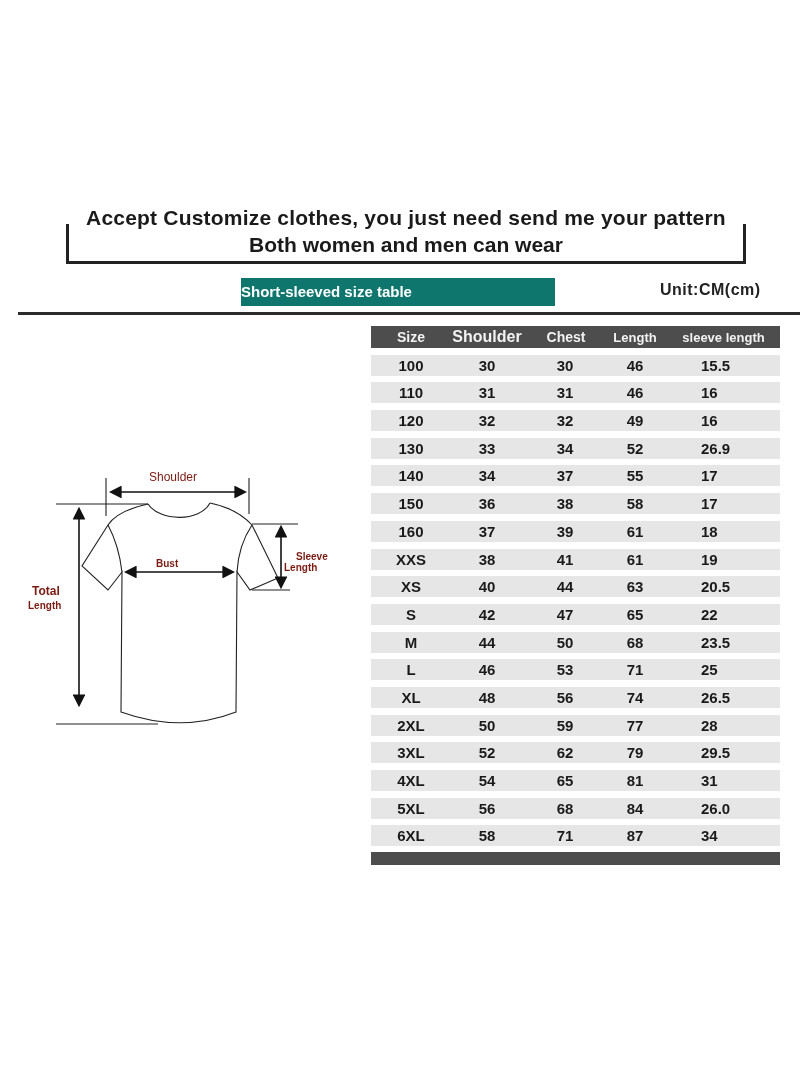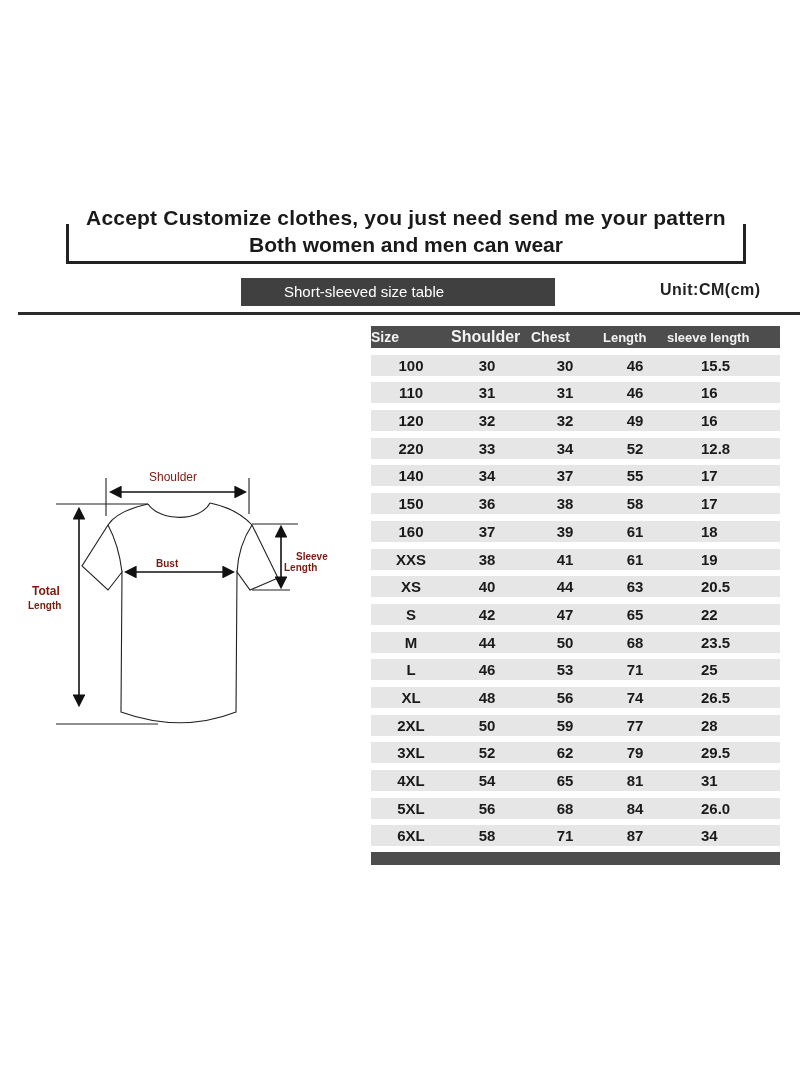--- a/index.html
+++ b/index.html
@@ -1,26 +1,26 @@
 <!DOCTYPE html>
 <html><head>
 <meta charset="utf-8">
 <style>
   * { box-sizing: border-box; margin: 0; padding: 0; }
   body { width: 800px; height: 1091px; background: #ffffff; position: relative; overflow: hidden; font-family: "Liberation Sans", "DejaVu Sans", sans-serif; color: #111; }
   .banner { position: absolute; left: 66px; top: 206px; width: 680px; height: 58px; border-left: 3px solid #222; border-right: 3px solid #222; border-bottom: 3px solid #222; border-top: none; }
   .banner .mask { position: absolute; left: -4px; right: -4px; top: -2px; height: 20px; background: #fff; }
   .banner-line1 { position: absolute; left: 0; top: 206px; width: 812px; text-align: center; font-size: 21px; font-weight: bold; color: #1a1a1a; letter-spacing: 0.2px; }
   .banner-line2 { position: absolute; left: 0; top: 233px; width: 812px; text-align: center; font-size: 21px; font-weight: bold; color: #1a1a1a; }
-  .title-bar { position: absolute; left: 241px; top: 278px; width: 314px; height: 28px; background: #404040; color: #fff; font-weight: normal; font-size: 15px; line-height: 28px; padding-left: 43px; }
+  .title-bar { position: absolute; left: 241px; top: 278px; width: 314px; height: 28px; background: #0f766e; color: #fff; font-weight: bold; font-size: 15px; line-height: 28px; }
   .unit { position: absolute; left: 660px; top: 281px; font-size: 16px; color: #222; letter-spacing: 0.5px; font-weight: bold; }
   .divider { position: absolute; left: 18px; top: 312px; width: 782px; height: 3px; background: #2b2b2b; }
   .tbl { position: absolute; left: 371px; top: 326px; width: 409px; }
   .thead { height: 22px; background: #4d4d4d; color: #f2f2f2; font-weight: bold; display: flex; align-items: center; }
-  .thead span { }
+  .thead span { text-align: center; }
   .h-size { width: 80px; font-size: 14px; }
   .h-shoulder { width: 72px; font-size: 16px; }
   .h-chest { width: 70px; font-size: 14px; margin-left: 8px; }
   .h-length { width: 64px; font-size: 13px; margin-left: 2px; }
   .h-sleeve { width: 113px; font-size: 13px; }
   .row { height: 21px; margin-top: 6.7px; background: #e6e6e6; display: flex; align-items: center; font-weight: bold; font-size: 15px; color: #1a1a1a; }
   .c0 { width: 80px; text-align: center; }
   .c1 { width: 72px; text-align: center; }
   .c2 { width: 80px; text-align: center; padding-left: 4px; }
   .c3 { width: 64px; text-align: center; }
@@ -102,25 +102,25 @@
         <span class="c4">16</span>
       </div>
       <div class="row">
         <span class="c0">120</span>
         <span class="c1">32</span>
         <span class="c2">32</span>
         <span class="c3">49</span>
         <span class="c4">16</span>
       </div>
       <div class="row">
-        <span class="c0">220</span>
+        <span class="c0">130</span>
         <span class="c1">33</span>
         <span class="c2">34</span>
         <span class="c3">52</span>
-        <span class="c4">12.8</span>
+        <span class="c4">26.9</span>
       </div>
       <div class="row">
         <span class="c0">140</span>
         <span class="c1">34</span>
         <span class="c2">37</span>
         <span class="c3">55</span>
         <span class="c4">17</span>
       </div>
       <div class="row">
         <span class="c0">150</span>

